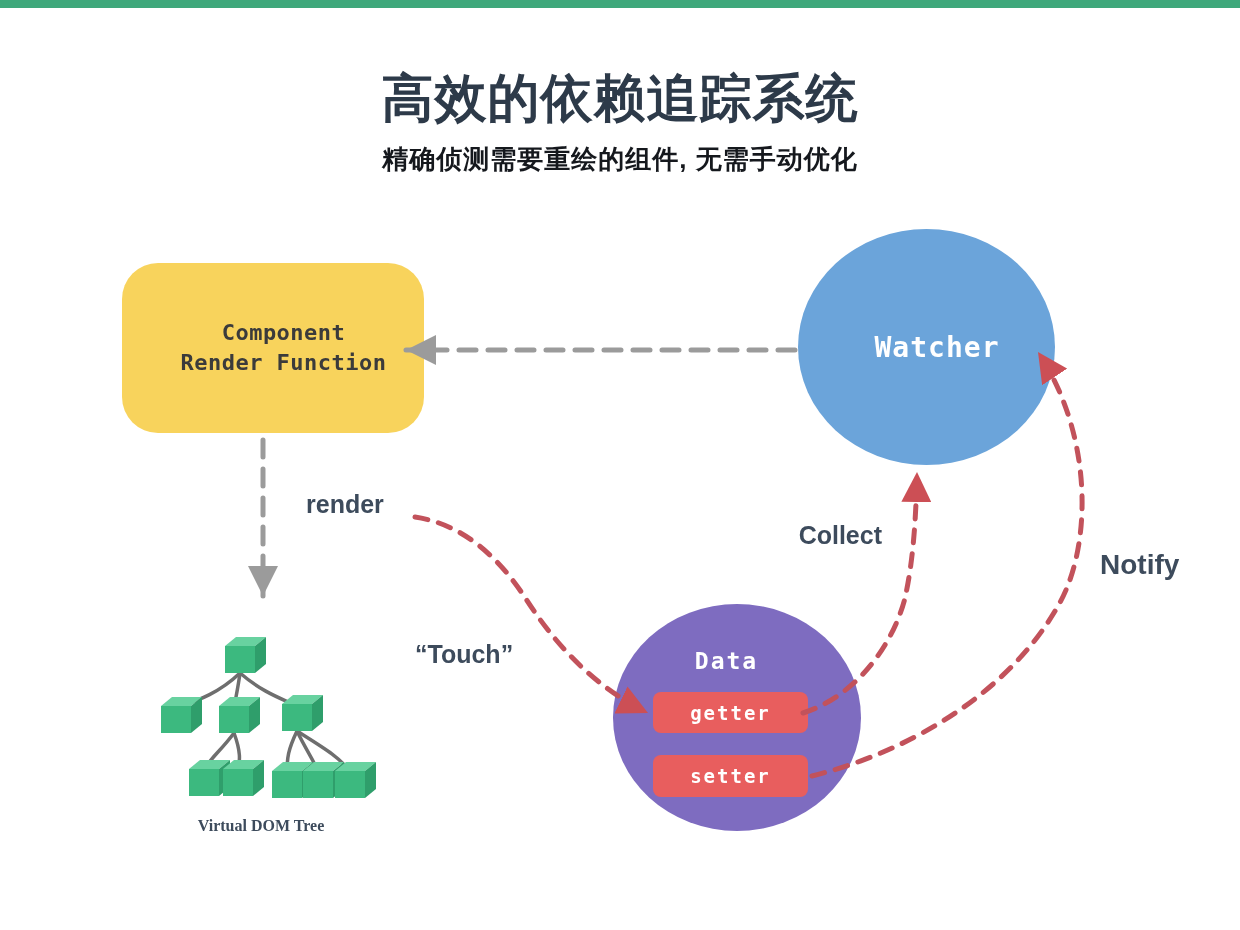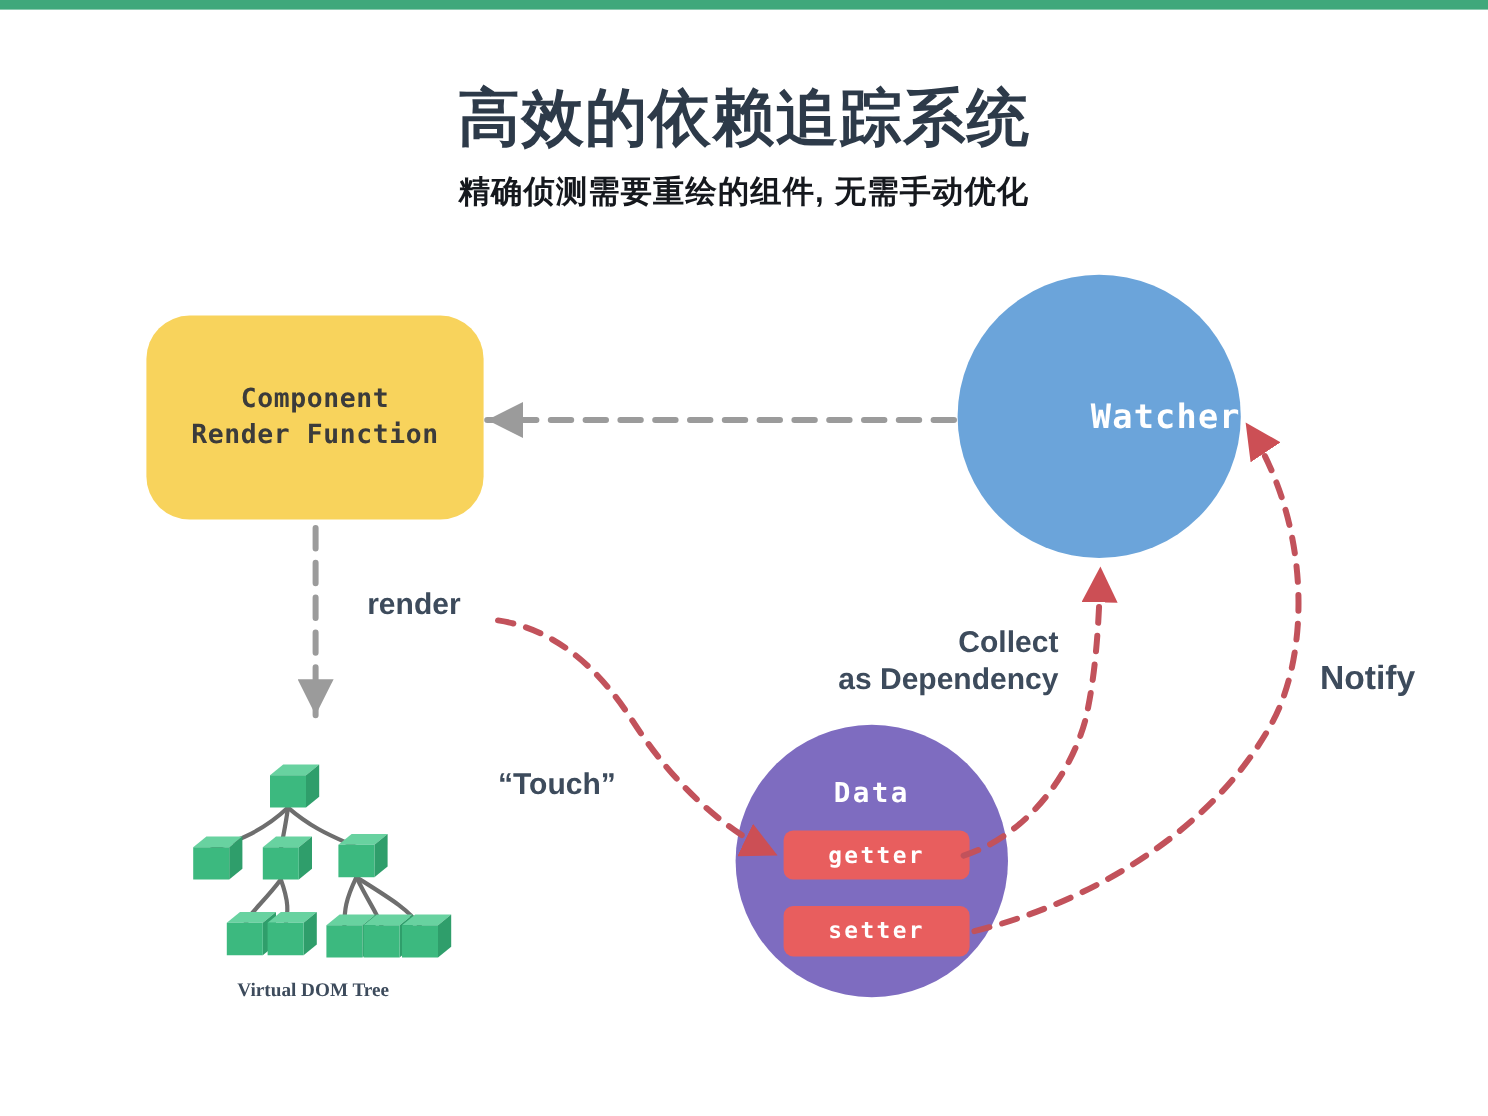--- a/index.html
+++ b/index.html
@@ -22,21 +22,21 @@
             font-size:26px;font-weight:600;color:var(--subtitle-text);letter-spacing:1px;}
 
   
   #component-box{position:absolute;left:122px;top:263px;width:281px;height:170px;
     background:var(--component-fill);border-radius:36px;display:flex;flex-direction:column;
     align-items:center;justify-content:center;}
   #component-box .node-line{font-size:22px;font-weight:700;line-height:30px;
     color:var(--component-text);letter-spacing:.5px;}
 
   #watcher-circle{position:absolute;left:798px;top:229px;width:236px;height:236px;
-    border-radius:50%;background:var(--watcher-fill);display:flex;align-items:center;justify-content:flex-end;}
+    border-radius:50%;background:var(--watcher-fill);display:flex;align-items:center;justify-content:center;}
   #watcher-circle .node-line{font-size:28px;font-weight:700;color:var(--node-text-light);letter-spacing:1px;}
 
   #data-circle{position:absolute;left:613px;top:604px;width:227px;height:227px;
     border-radius:50%;background:var(--data-fill);}
   #data-title{position:absolute;left:0;top:44px;width:227px;text-align:center;
     font-size:23px;font-weight:700;color:var(--node-text-light);letter-spacing:2px;}
   .accessor{position:absolute;left:40px;width:155px;height:41px;border-radius:8px;
     background:var(--accessor-fill);display:flex;align-items:center;justify-content:center;
     font-size:19px;font-weight:700;color:var(--node-text-light);letter-spacing:2px;}
   #getter-box{top:88px;}
@@ -56,21 +56,21 @@
   #diagram-svg{position:absolute;left:0;top:0;width:1240px;height:930px;pointer-events:none;}
   .tree-line{fill:none;stroke:var(--tree-line);stroke-width:3.5;stroke-linecap:round;}
   .cube-front{fill:var(--cube-front);}
   .cube-top{fill:var(--cube-top);}
   .cube-side{fill:var(--cube-side);}
   .edge{fill:none;stroke-width:5;stroke-linecap:round;}
   .edge-gray{stroke:var(--gray-arrow);stroke-dasharray:17 12;}
   .edge-red{stroke:var(--red-arrow);stroke-dasharray:13 11;}
   .mk-gray{fill:var(--gray-arrow);}
   .mk-red{fill:#cc4f55;}
-  .z2{z-index:2;} .z3{z-index:3;}
+  .z2{z-index:2;padding-left:21px;} .z3{z-index:3;}
 </style>
 </head>
 <body>
 
 <div id="canvas">
 
   <div id="top-bar"></div>
 
   <div id="title">高效的依赖追踪系统</div>
   <div id="subtitle">精确侦测需要重绘的组件, 无需手动优化</div>
@@ -134,19 +134,18 @@
 
     <path class="edge edge-red" marker-end="url(#arrow-red)" d="M 415 517 C 462 524, 498 556, 526 599 C 553 641, 592 686, 648 713"></path>
     <path class="edge edge-red" marker-end="url(#arrow-red)" d="M 803 713 C 856 696, 893 645, 905 598 C 913 562, 916 520, 917 472"></path>
     <path class="edge edge-red" marker-end="url(#arrow-red)" d="M 812 776 C 908 752, 1008 694, 1058 606 C 1092 548, 1094 436, 1038 352"></path>
   </svg>
 
   <div id="render-label" class="edge-label z3">render</div>
   <div id="touch-label" class="edge-label z3">“Touch”</div>
   <div id="collect-label" class="edge-label z3">
     <div>Collect</div>
-    <div>as Dependency</div>
   </div>
   <div id="notify-label" class="edge-label z3">Notify</div>
 
   <div id="vdom-caption" class="z3">Virtual DOM Tree</div>
 
 </div>
 
 </body></html>

